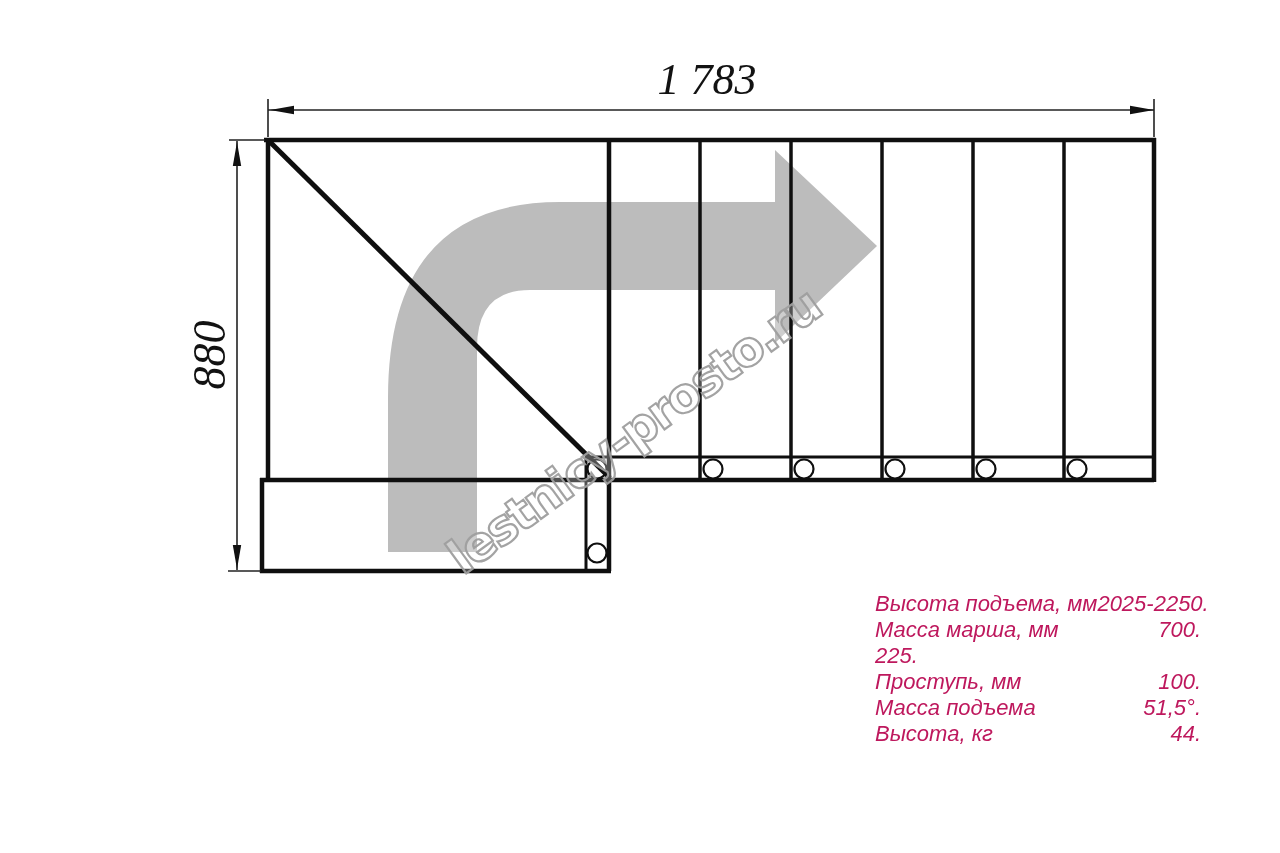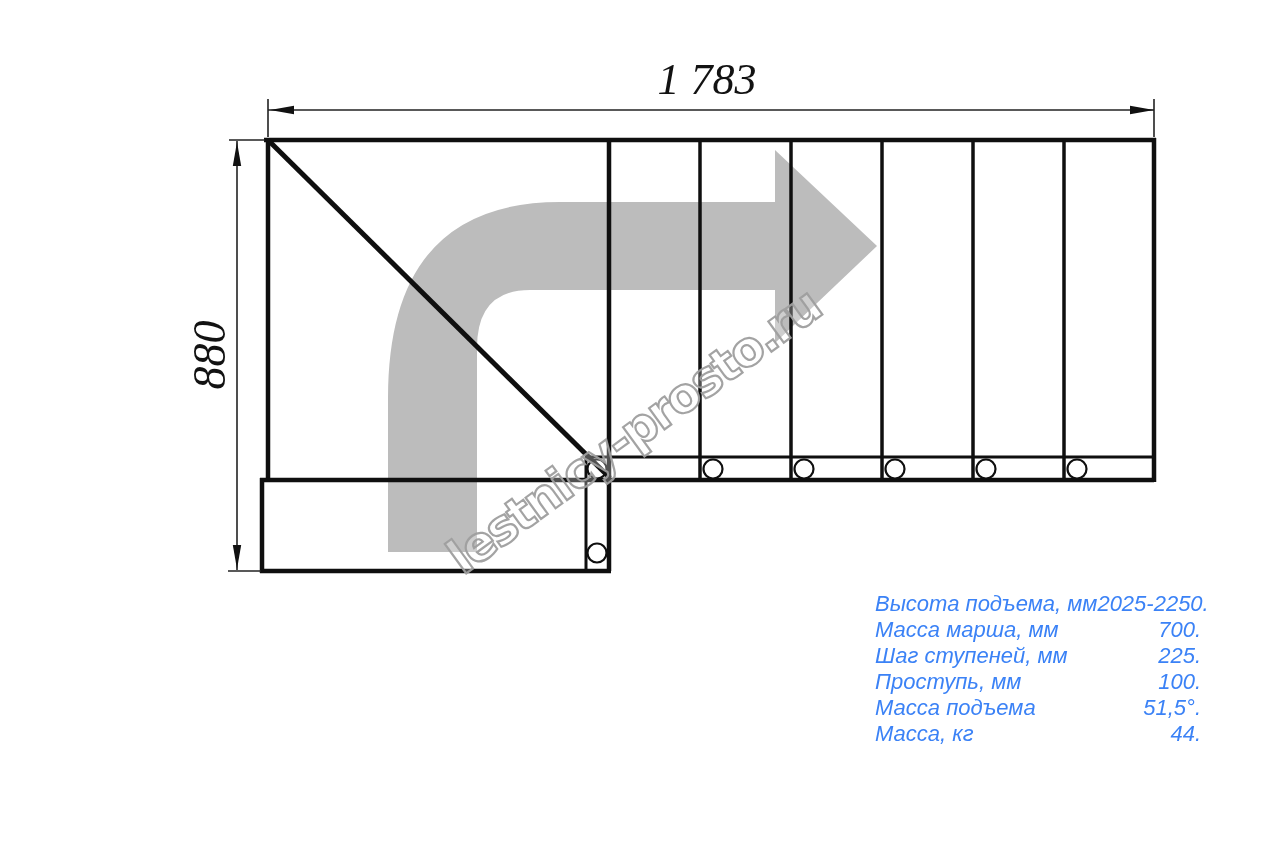--- a/index.html
+++ b/index.html
@@ -46,21 +46,21 @@
   }
   .specs {
     position: absolute;
     left: 875px;
     top: 591px;
     width: 326px;
     font-family: "Liberation Sans", sans-serif;
     font-style: italic;
     font-size: 22px;
     line-height: 26px;
-    color: #3b82f6;
+    color: #be185d;
     z-index: 3;
   }
   .specs .row {
     display: flex;
     justify-content: space-between;
     white-space: nowrap;
   }
   .specs .val {
     text-align: center;
   }
@@ -146,30 +146,29 @@
   <div class="specs">
     <div class="row">
       <span class="lbl">Высота подъема, мм</span>
       <span class="val">2025-2250.</span>
     </div>
     <div class="row">
       <span class="lbl">Масса марша, мм</span>
       <span class="val">700.</span>
     </div>
     <div class="row">
-      <span class="lbl">Шаг ступеней, мм</span>
       <span class="val">225.</span>
     </div>
     <div class="row">
       <span class="lbl">Проступь, мм</span>
       <span class="val">100.</span>
     </div>
     <div class="row">
       <span class="lbl">Масса подъема</span>
       <span class="val">51,5°.</span>
     </div>
     <div class="row">
-      <span class="lbl">Масса, кг</span>
+      <span class="lbl">Высота, кг</span>
       <span class="val">44.</span>
     </div>
   </div>
 
 </div>
 
 </body></html>

